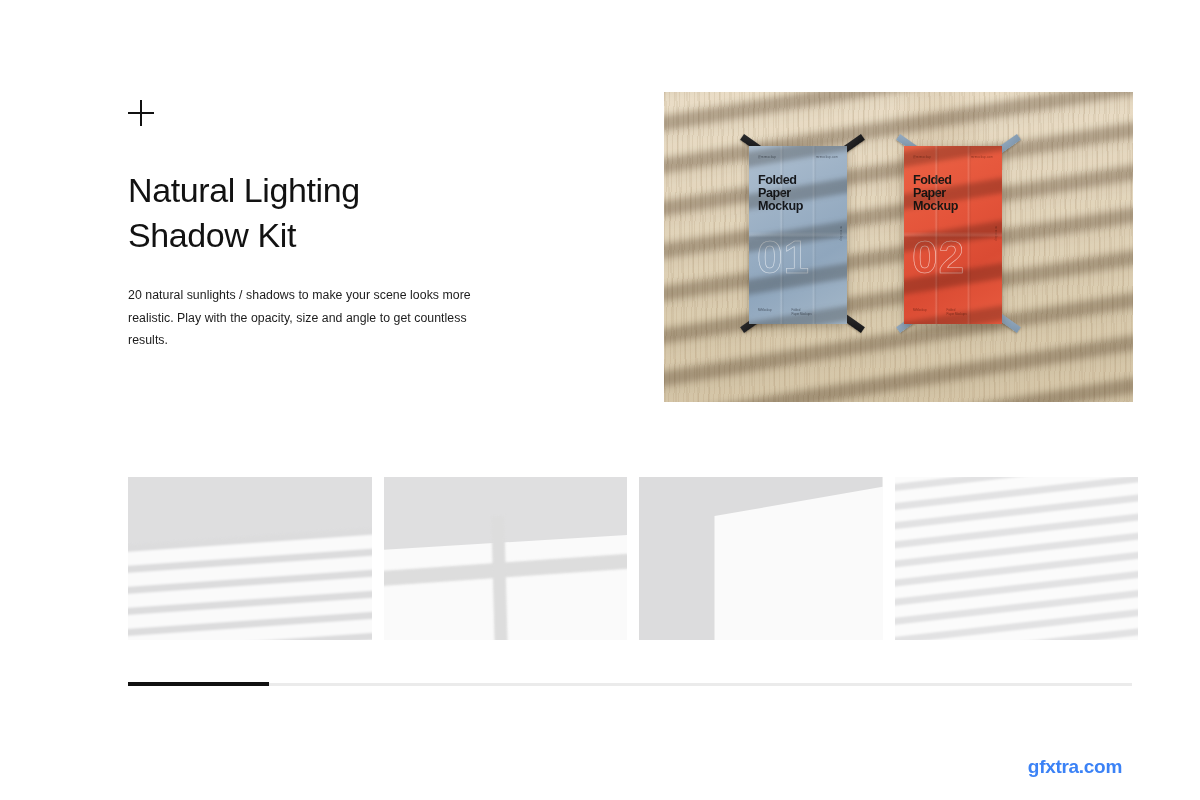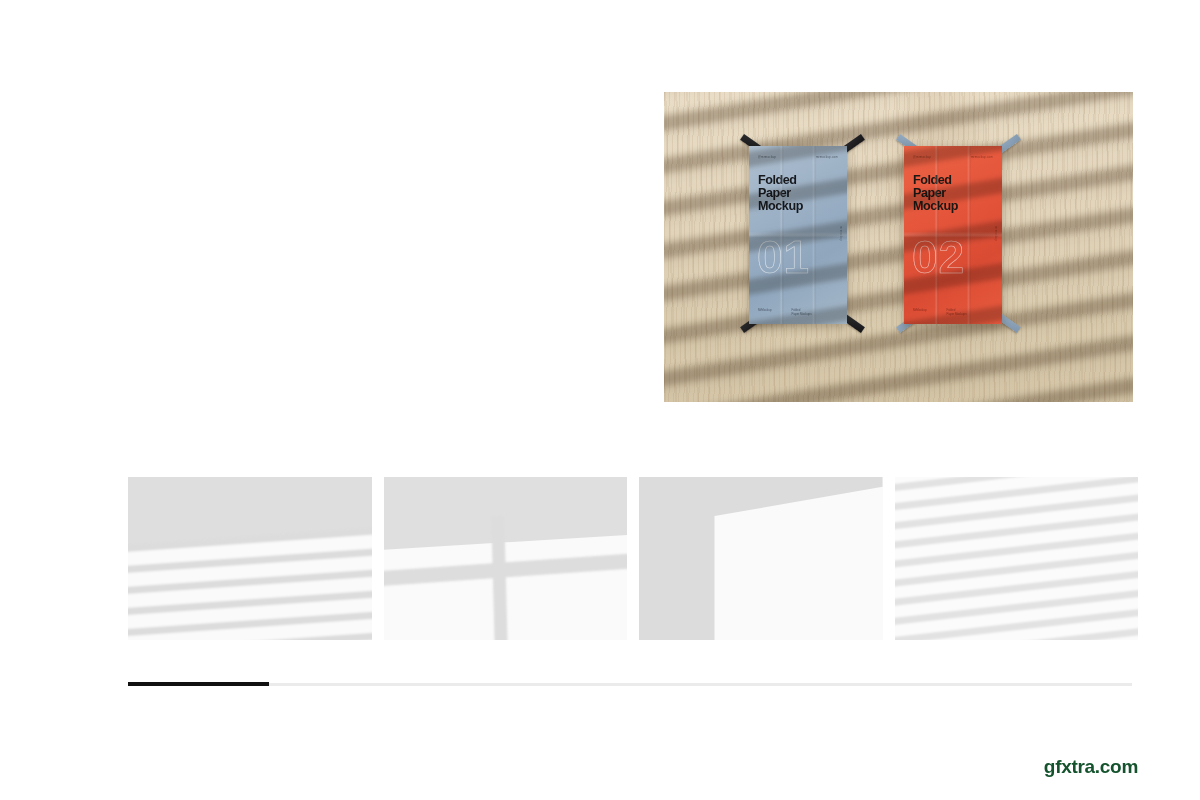--- a/index.html
+++ b/index.html
@@ -355,33 +355,42 @@
     position: absolute;
     left: 0; top: -1px;
     width: 144px;
     height: 4px;
     background: #111111;
   }
 
   
   .watermark {
     position: absolute;
-    right: 62px;
+    right: 78px;
     bottom: 22px;
     font-size: 19px;
     font-weight: 700;
     letter-spacing: -0.3px;
-    color: #14532d;
+    color: #3b82f6;
   }
 </style>
 </head>
 <body>
 
 <div class="page">
 
+  <div class="copy-block">
+
+    <div class="plus-mark"></div>
+
+    <h1 class="headline">Natural Lighting
+Shadow Kit</h1>
+
+    <p class="body-copy">20 natural sunlights / shadows to make your scene looks more realistic. Play with the opacity, size and angle to get countless results.</p>
+  </div>
 
   <div class="hero">
     <div class="wood"></div>
     <div class="wood-knot"></div>
     <div class="blinds-soft"></div>
     <div class="blinds"></div>
 
     <div class="tape tape-dark" style="left:76px; top:48px;  transform:rotate(35deg);"></div>
     <div class="tape tape-dark" style="left:178px; top:48px; transform:rotate(-35deg);"></div>
     <div class="tape tape-dark" style="left:76px; top:228px; transform:rotate(-35deg);"></div>

